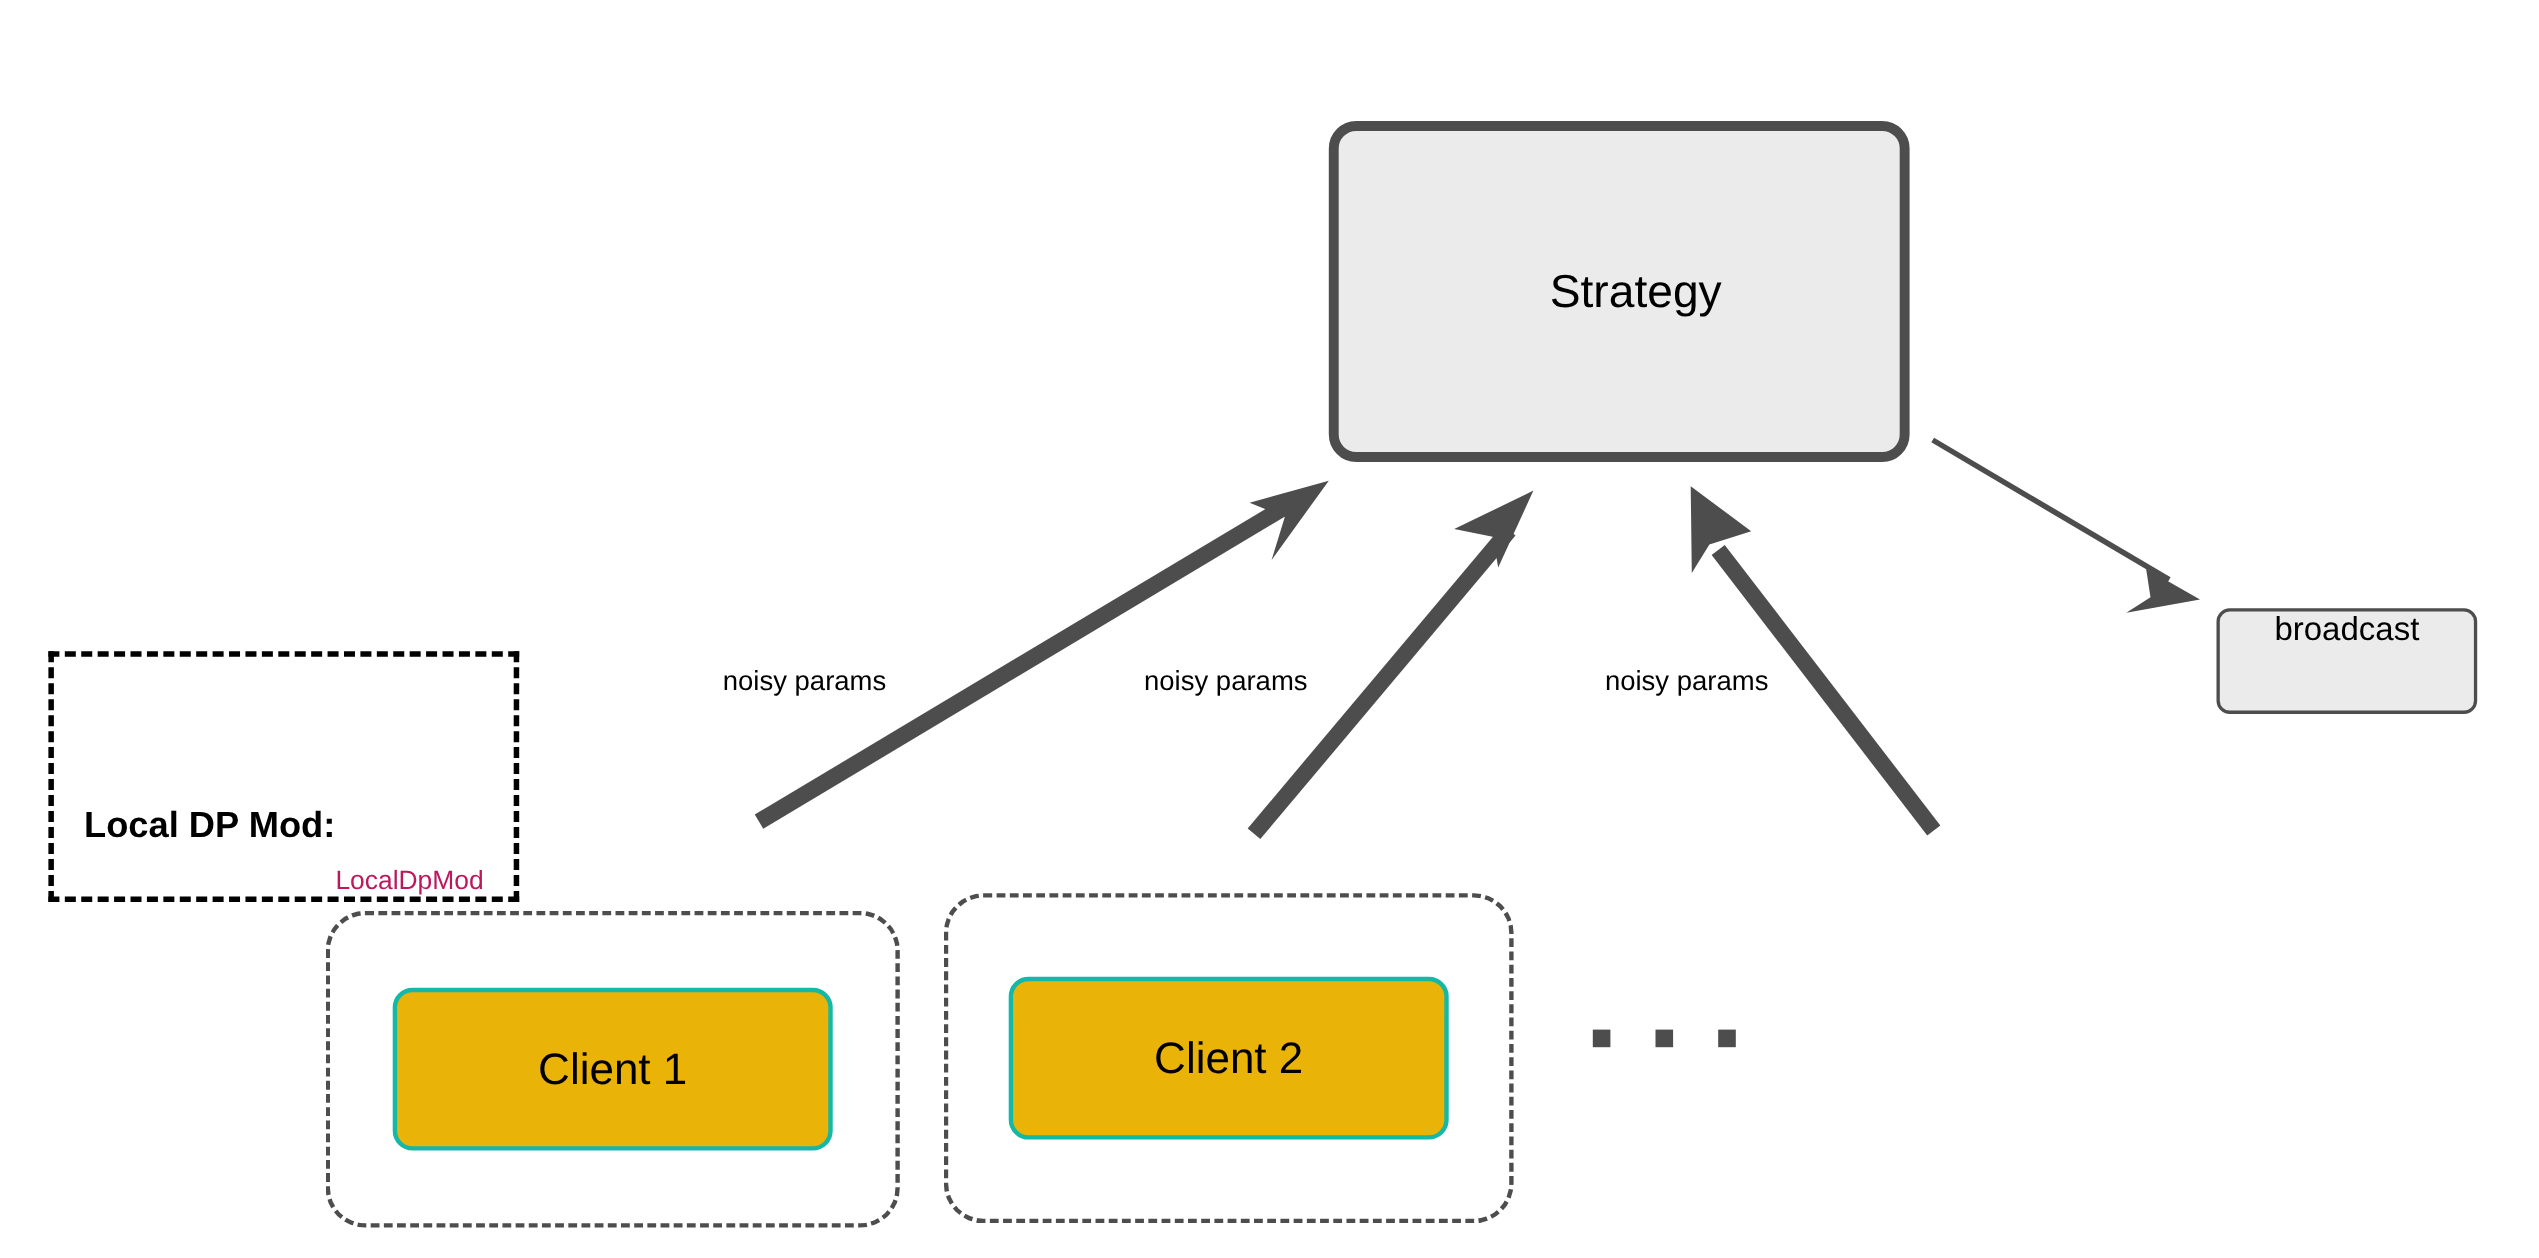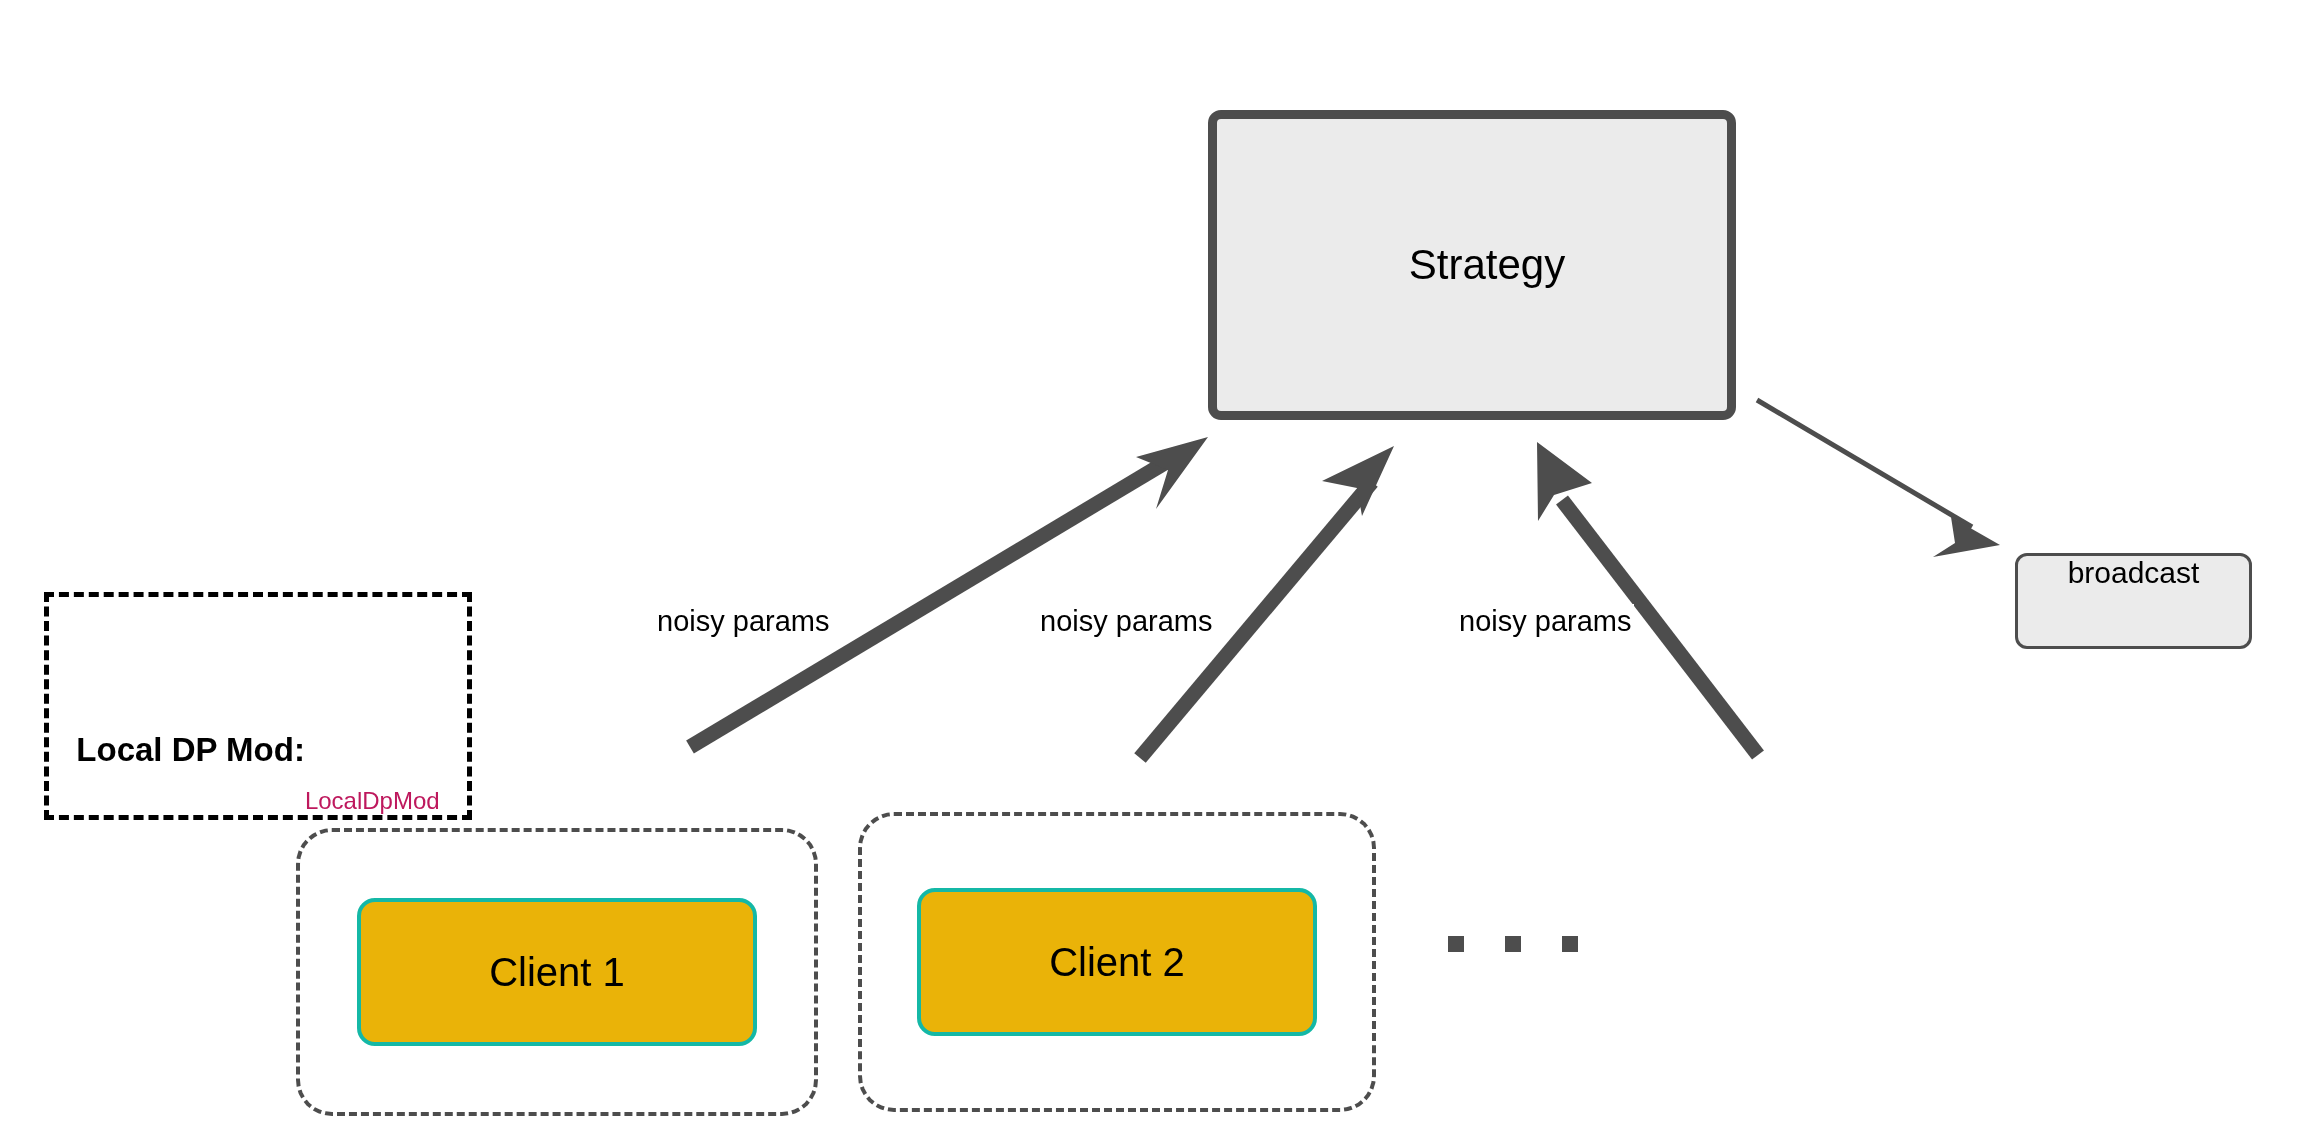--- a/index.html
+++ b/index.html
@@ -30,21 +30,21 @@
   
   .strategy-node {
     position: absolute;
     left: 1208px;
     top: 110px;
     width: 528px;
     height: 310px;
     box-sizing: border-box;
     background: #ebebeb;
     border: 9px solid #4d4d4d;
-    border-radius: 13px;
+    border-radius: 25px;
     display: flex;
     align-items: center;
     justify-content: center;
     padding-left: 30px;
   }
   .strategy-label {
     font-size: 42px;
     color: #000000;
     line-height: 1.1;
   }
@@ -136,21 +136,21 @@
   }
   .ellipsis-dot {
     width: 16px;
     height: 16px;
     background: #4d4d4d;
   }
 
   
   .edge-label {
     position: absolute;
-    font-size: 29px;
+    font-size: 25px;
     color: #000000;
     white-space: nowrap;
     background: #ffffff;
     padding: 1px 3px;
   }
   #noisy-label-1 { left: 654px;  top: 604px; }
   #noisy-label-2 { left: 1037px; top: 604px; }
   #noisy-label-3 { left: 1456px; top: 604px; }
 </style>
 </head>

